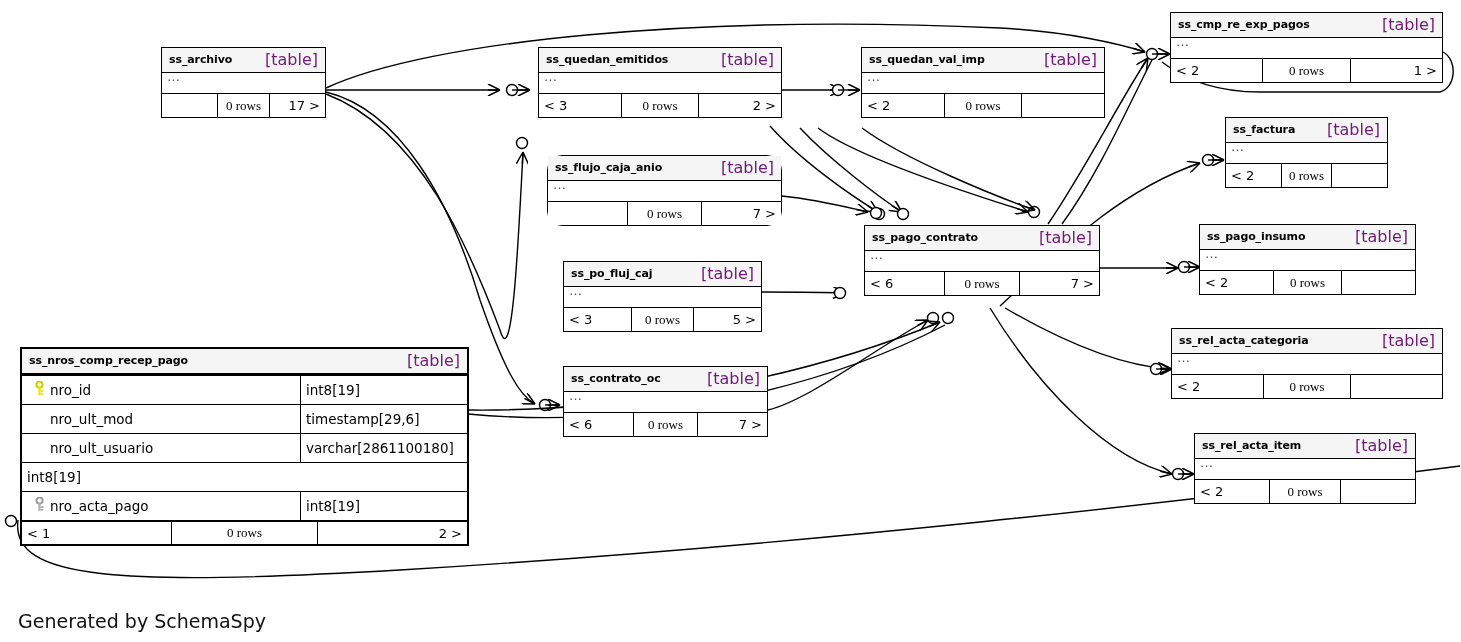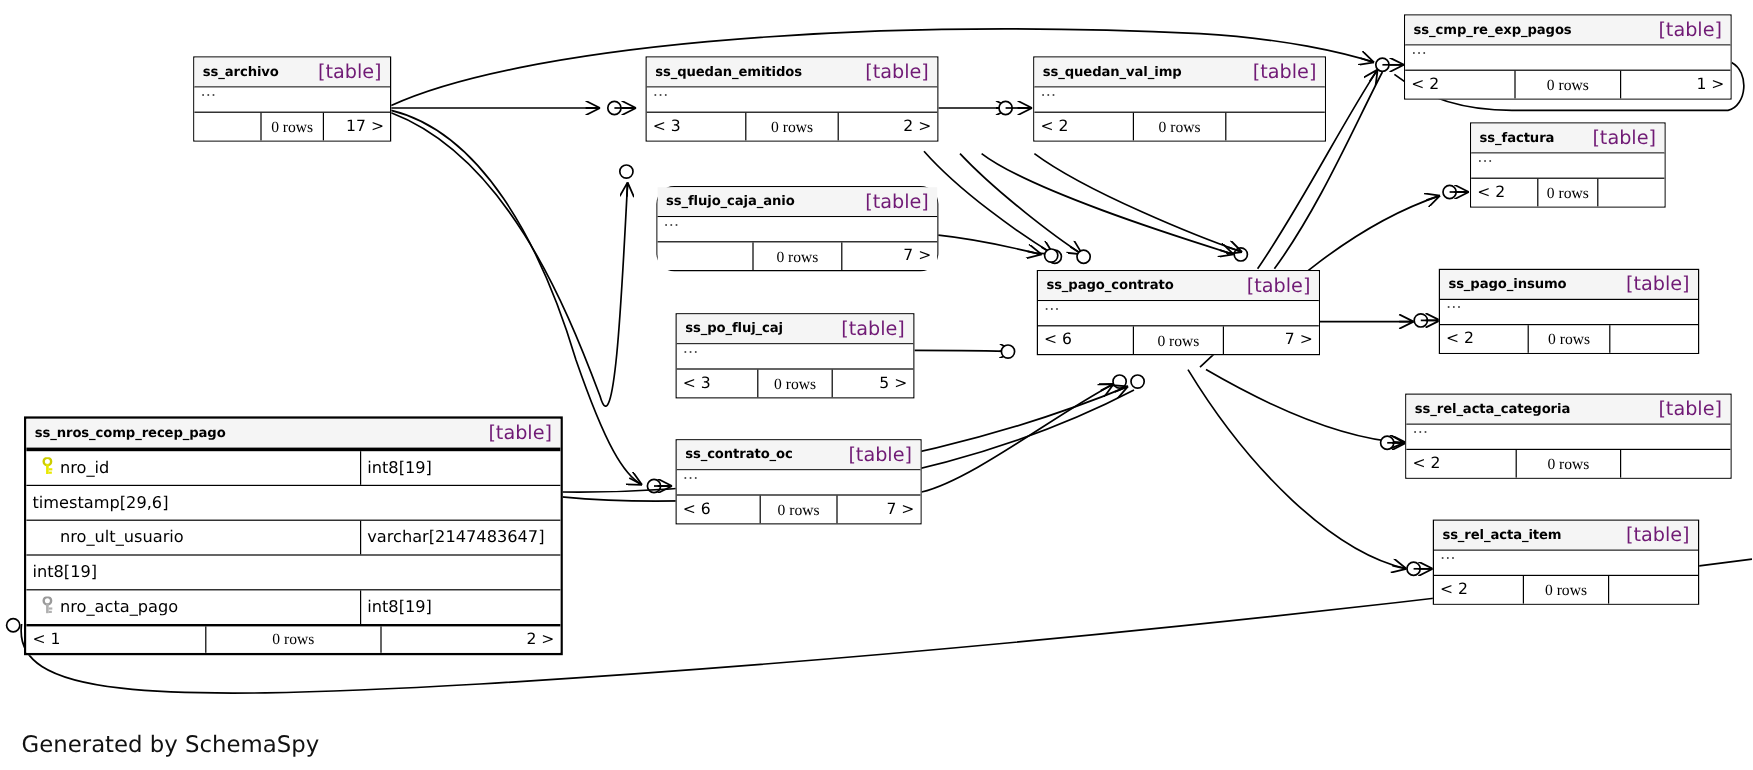--- a/index.html
+++ b/index.html
@@ -181,21 +181,21 @@
     <div class="tbl-body">
       <div class="ellipsis-row"><span>…</span></div>
       <div class="footer-row">
         <div class="f-l">&lt; 2</div>
         <div class="f-c">0 rows</div>
         <div class="f-r">1 &gt;</div>
       </div>
     </div>
   </div>
 
-  <div class="tbl" style="left:1225px;top:102px;width:163px;">
+  <div class="tbl" style="left:1225px;top:117px;width:163px;">
     <div class="tbl-head">
       <span class="tbl-name">ss_factura</span>
       <span class="tbl-tag">[table]</span>
     </div>
     <div class="tbl-body">
       <div class="ellipsis-row"><span>…</span></div>
       <div class="footer-row">
         <div class="f-l">&lt; 2</div>
         <div class="f-c">0 rows</div>
         <div class="f-r"></div>
@@ -326,32 +326,36 @@
             </svg>
           </span>
           <span class="col-name">nro_id</span>
         </div>
         <div class="col-right">
           <span class="col-type">int8[19]</span>
         </div>
       </div>
 
       <div class="col-row">
+        <div class="col-left">
+          <span class="keyslot"></span>
+          <span class="col-name">nro_ult_mod</span>
+        </div>
         <div class="col-right">
           <span class="col-type">timestamp[29,6]</span>
         </div>
       </div>
 
       <div class="col-row">
         <div class="col-left">
           <span class="keyslot"></span>
           <span class="col-name">nro_ult_usuario</span>
         </div>
         <div class="col-right">
-          <span class="col-type">varchar[2147483647]</span>
+          <span class="col-type">varchar[2861100180]</span>
         </div>
       </div>
 
       <div class="col-row">
         <div class="col-right">
           <span class="col-type">int8[19]</span>
         </div>
       </div>
 
       <div class="col-row">

